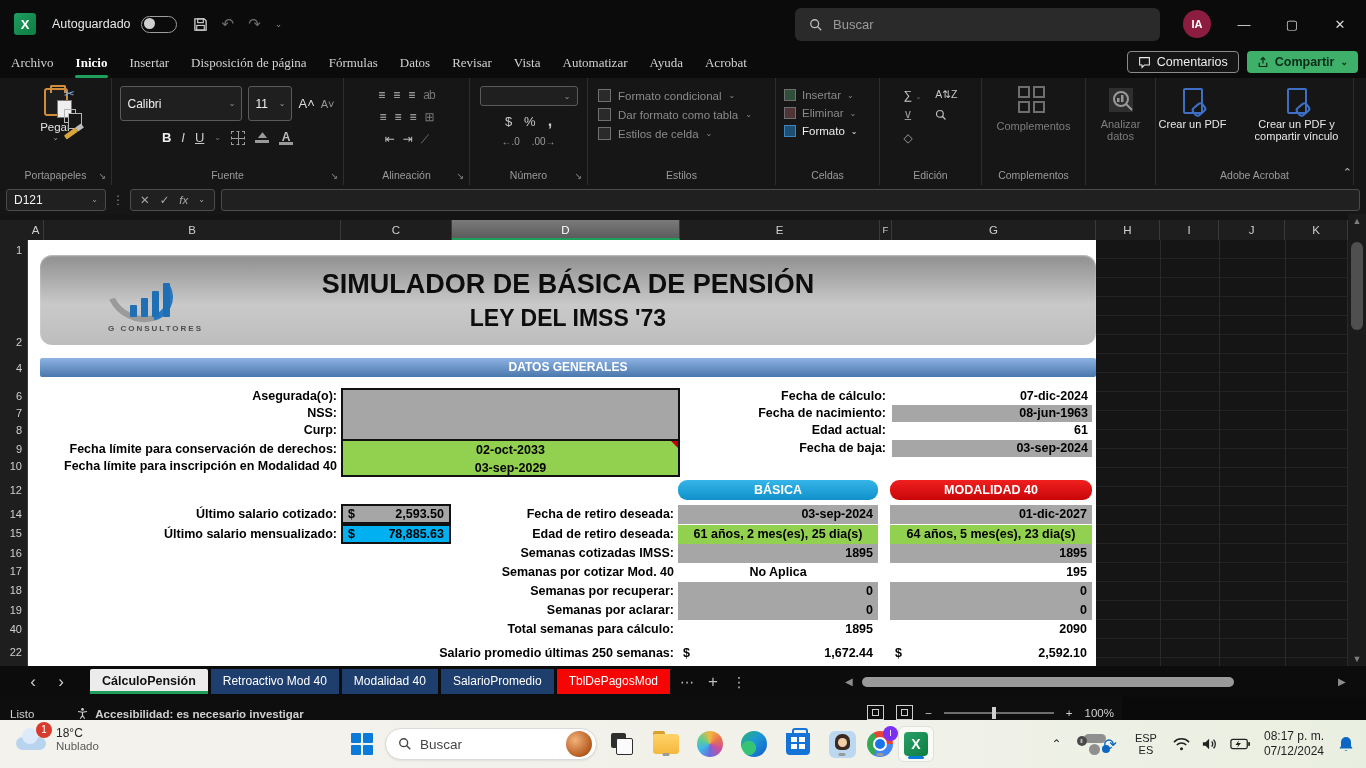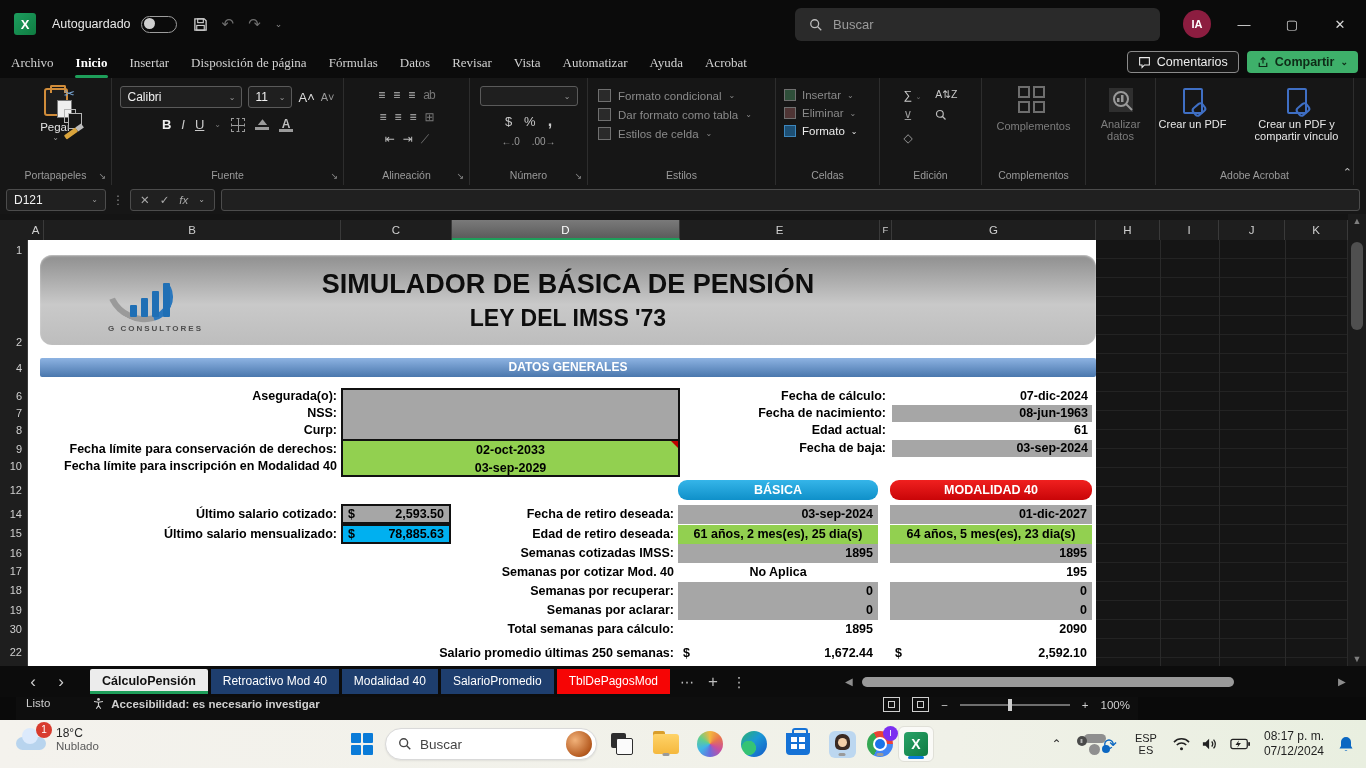--- a/index.html
+++ b/index.html
@@ -62,21 +62,21 @@
                   border:2px solid #d08c3a; border-bottom:none; border-radius:2px 2px 0 0; }
   .clip::after { content:""; position:absolute; right:-6px; bottom:-4px; width:13px; height:16px;
                  background:#efefef; border:1px solid #777; }
   .paste-label { font-size:11.5px; color:#e3e3e3; margin-top:5px; }
   .mini-col { position:absolute; left:64px; top:8px; display:flex; flex-direction:column; gap:8px; font-size:13px; }
   .copy-ico { width:12px; height:14px; border:1.5px solid #b5b5b5; position:relative; }
   .copy-ico::after { content:""; position:absolute; left:3px; top:3px; width:12px; height:14px;
                      border:1.5px solid #b5b5b5; background:#161616; }
   .brush-ico { width:14px; height:5px; background:#d9a43c; border-radius:1px; transform:rotate(-35deg); position:relative;}
   .brush-ico::after { content:""; position:absolute; right:-7px; top:0; width:7px; height:5px; background:#bdbdbd; }
-  .combo { background:#1f1f1f; border:1px solid #5a5a5a; border-radius:3px; height:22px;
+  .combo { background:#1f1f1f; border:1px solid #5a5a5a; border-radius:3px; height:35px;
            display:flex; align-items:center; justify-content:space-between; padding:0 6px;
            color:#f0f0f0; font-size:12px; }
   .fontrow { display:flex; gap:6px; align-items:center; }
   .fmtrow { display:flex; gap:10px; align-items:center; margin-top:9px; font-size:13px; }
   .bb { font-weight:bold; color:#efefef; }
   .ii { font-style:italic; }
   .uu { text-decoration:underline; }
   .borders-ico { width:14px; height:14px; border:1px dashed #9a9a9a; position:relative; }
   .borders-ico::before { content:""; position:absolute; left:50%; top:0; bottom:0; width:1px; background:#9a9a9a; }
   .borders-ico::after { content:""; position:absolute; top:50%; left:0; right:0; height:1px; background:#9a9a9a; }
@@ -198,22 +198,22 @@
                  border-bottom:3px solid #1e9e5a; border-radius:2px 2px 0 0; }
   .stab.blue { background:#1e3e6e; }
   .stab.red { background:#f60505; }
   .tabmisc { color:#bdbdbd; font-size:14px; margin:0 7px; }
   .hscroll { position:absolute; left:856px; top:10px; width:476px; height:12px; }
   .hscroll .thumb { position:absolute; left:6px; top:1px; width:372px; height:10px;
                     background:#9a9a9a; border-radius:5px; }
   .hsarr { position:absolute; top:10px; color:#8d8d8d; font-size:10px; }
 
   
-  .statusbar { position:absolute; left:16px; top:697px; width:1122px; height:23px; background:#0e0e0e;
-               display:flex; align-items:flex-start; color:#cfcfcf; font-size:11.5px; }
+  .statusbar { position:absolute; left:0; top:697px; width:1122px; height:23px; background:#0e0e0e;
+               display:flex; align-items:flex-end; color:#cfcfcf; font-size:11.5px; }
   .sb-ready { margin-left:10px; }
   .sb-access { margin-left:42px; display:flex; align-items:center; gap:6px; font-weight:bold; }
   .sb-right { position:absolute; right:8px; display:flex; align-items:center; gap:12px; }
   .viewico { width:17px; height:15px; border:1px solid #cfcfcf; position:relative; }
   .viewico.page::before { content:""; position:absolute; inset:3px 4px; border:1px solid #cfcfcf; }
   .zoomtrack { width:110px; height:2px; background:#6e6e6e; position:relative; }
   .zoomtrack .zh { position:absolute; left:48px; top:-5px; width:4px; height:12px; background:#cfcfcf; }
 
   
   .taskbar { position:absolute; left:0; top:720px; width:1366px; height:48px;
@@ -581,21 +581,21 @@
       <span class="rn" style="top:182px">8</span>
       <span class="rn" style="top:201px">9</span>
       <span class="rn" style="top:218px">10</span>
       <span class="rn" style="top:242px">12</span>
       <span class="rn" style="top:266px">14</span>
       <span class="rn" style="top:285px">15</span>
       <span class="rn" style="top:305px">16</span>
       <span class="rn" style="top:323px">17</span>
       <span class="rn" style="top:342px">18</span>
       <span class="rn" style="top:362px">19</span>
-      <span class="rn" style="top:381px">30</span>
+      <span class="rn" style="top:381px">40</span>
       <span class="rn" style="top:404px">22</span>
     </div>
 
     <div class="darkcells">
       <span class="vline" style="left:64px"></span>
       <span class="vline" style="left:123px"></span>
       <span class="vline" style="left:189px"></span>
       <span class="vline" style="left:251px"></span>
     </div>
 

